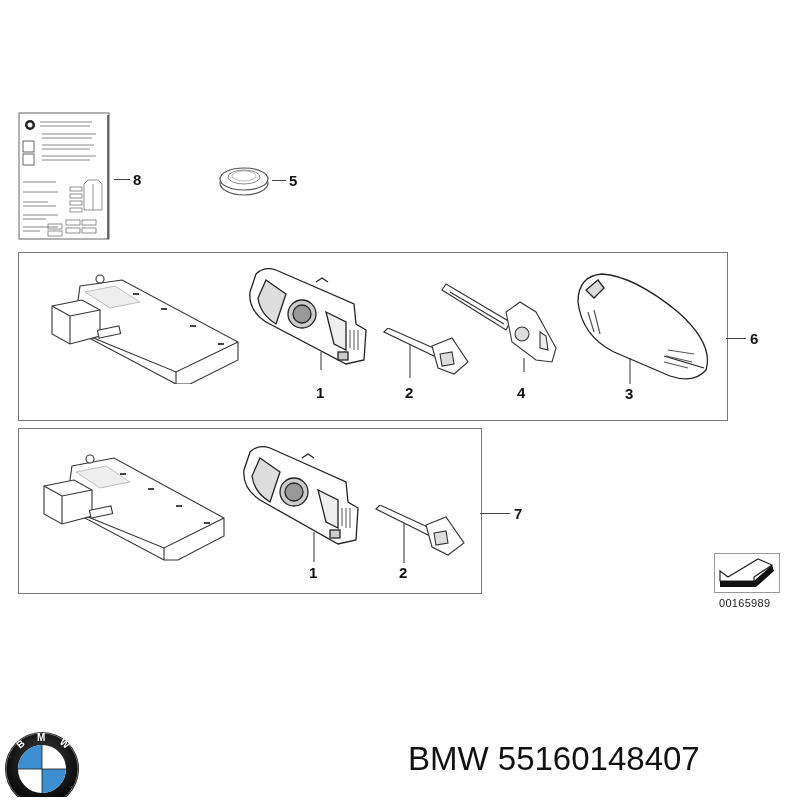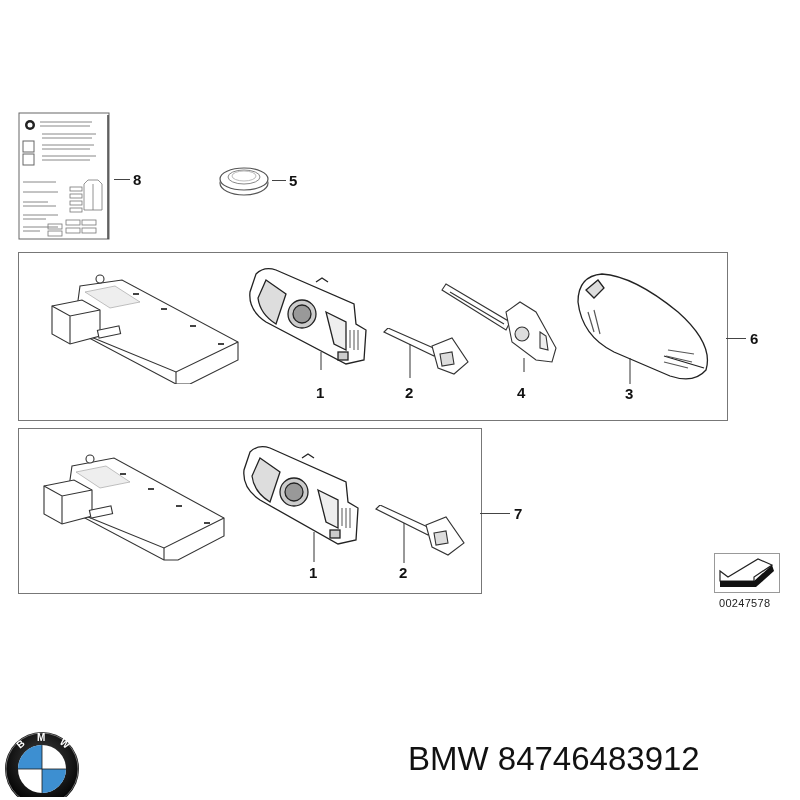--- a/index.html
+++ b/index.html
@@ -220,21 +220,21 @@
 <div class="callout" style="left:399px;top:565px;">2</div>
 
 <div class="abs" style="left:714px;top:553px;width:66px;height:40px;">
   <svg width="66" height="40" viewBox="0 0 66 40">
     <rect x="0.5" y="0.5" width="65" height="39" fill="#fff" stroke="#999" stroke-width="1"></rect>
     <path d="M6 28 L6 18 L14 24 L44 6 L58 12 L40 24 L40 28 Z" fill="#fff" stroke="#222" stroke-width="1.2"></path>
     <path d="M6 28 L40 28 L40 34 L6 34 Z" fill="#111"></path>
     <path d="M40 28 L58 12 L60 18 L42 34 L40 34 Z" fill="#111"></path>
   </svg>
 </div>
-<div class="ref-code" style="left:719px;top:597px;">00247578</div>
+<div class="ref-code" style="left:719px;top:597px;">00165989</div>
 
 <div class="abs" style="left:2px;top:731px;width:80px;height:66px;">
   <svg width="80" height="66" viewBox="0 0 80 66">
     <defs>
       <radialGradient id="ring" cx="50%" cy="40%" r="60%">
         <stop offset="0%" stop-color="#444"></stop>
         <stop offset="100%" stop-color="#000"></stop>
       </radialGradient>
     </defs>
     <circle cx="40" cy="38" r="37" fill="url(#ring)"></circle>
@@ -243,13 +243,13 @@
     <path d="M40 38 L40 14 A24 24 0 0 0 16 38 Z" fill="#3d8fd1"></path>
     <path d="M40 38 L64 38 A24 24 0 0 1 40 62 Z" fill="#3d8fd1"></path>
     <line x1="40" y1="14" x2="40" y2="62" stroke="#1a1a1a" stroke-width="0.8"></line>
     <line x1="16" y1="38" x2="64" y2="38" stroke="#1a1a1a" stroke-width="0.8"></line>
     <text x="18" y="18" fill="#fff" font-size="10" font-weight="bold" font-family="Liberation Sans, sans-serif" transform="rotate(-40 18 18)">B</text>
     <text x="35" y="10" fill="#fff" font-size="10" font-weight="bold" font-family="Liberation Sans, sans-serif">M</text>
     <text x="57" y="12" fill="#fff" font-size="10" font-weight="bold" font-family="Liberation Sans, sans-serif" transform="rotate(40 57 12)">W</text>
   </svg>
 </div>
 
-<div class="brand-text" style="left:408px;top:740px;">BMW 84746483912</div>
+<div class="brand-text" style="left:408px;top:740px;">BMW 55160148407</div>
 
 </body></html>

